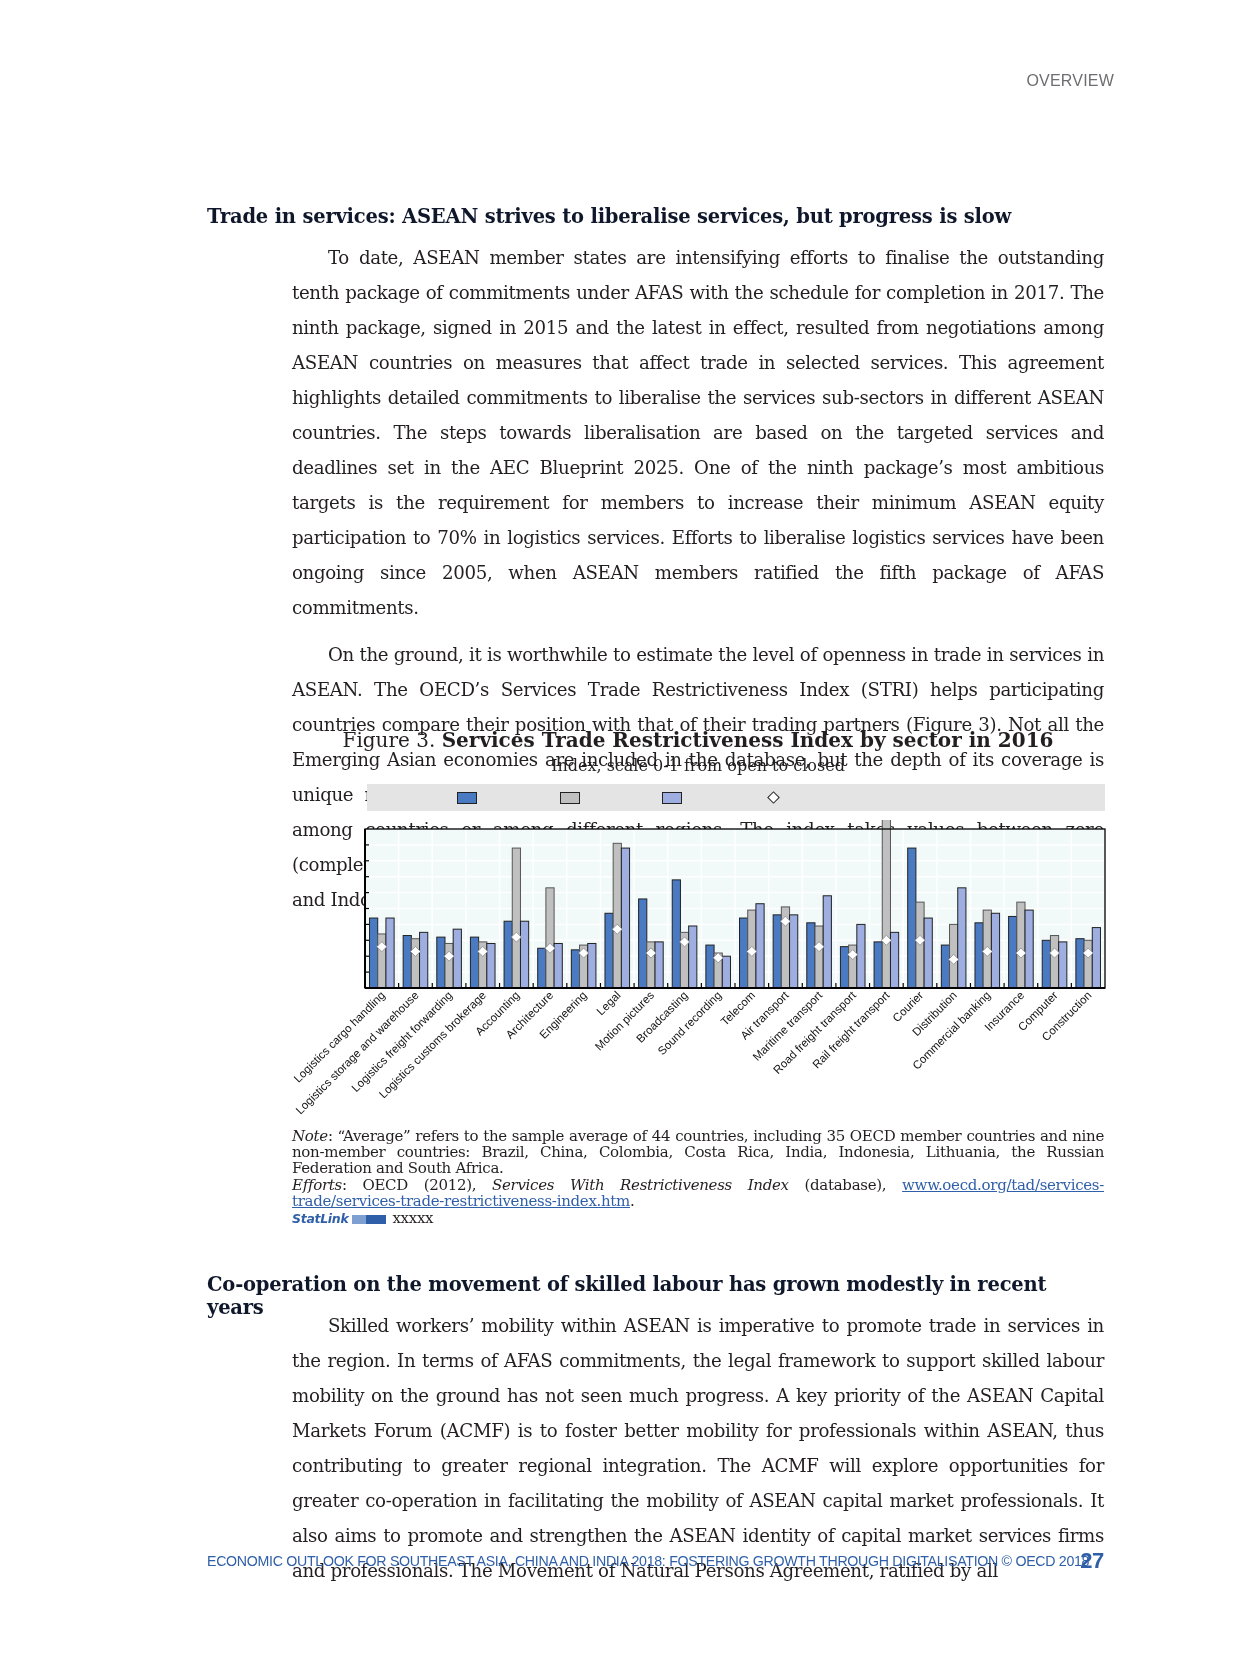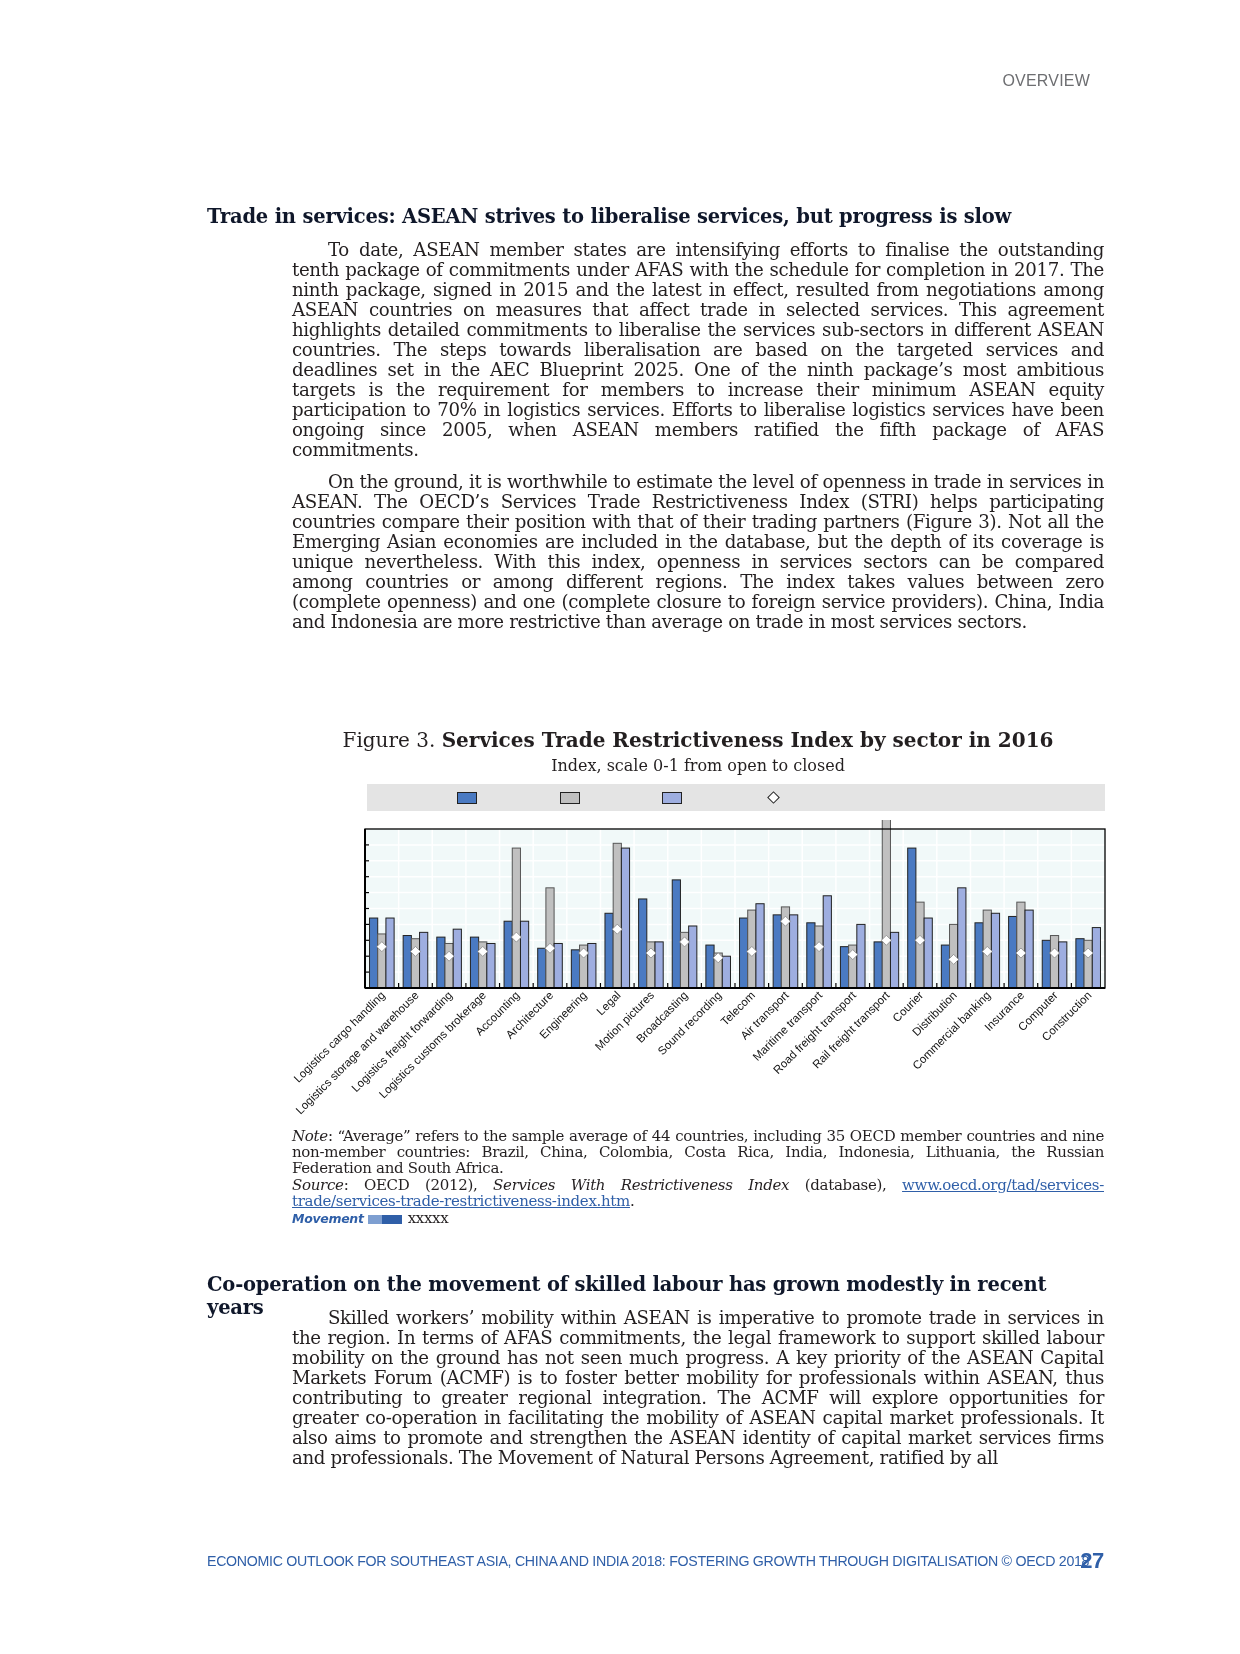--- a/index.html
+++ b/index.html
@@ -1,22 +1,22 @@
 <!DOCTYPE html>
 <html><head>
 <meta charset="utf-8">
 <style>
   html, body { margin:0; padding:0; background:#fff; }
   body { width:1240px; height:1654px; position:relative; overflow:hidden;
          font-family:"DejaVu Serif", serif; color:#231f20; }
-  .running-head { position:absolute; top:72px; right:150px; font-family:"Liberation Sans", sans-serif;
+  .running-head { position:absolute; top:72px; right:126px; font-family:"Liberation Sans", sans-serif;
                   font-size:16px; color:#6d6e71; letter-spacing:0.2px; }
   .section-title { position:absolute; left:207px; width:900px; font-family:"DejaVu Serif", serif;
                    font-weight:bold; font-size:19.5px; color:#0f172a; letter-spacing:-0.2px; }
-  .body-block { position:absolute; left:292px; width:812px; font-size:18.2px; line-height:20px;
+  .body-block { position:absolute; left:292px; width:812px; font-size:18.2px; line-height:35px;
                 text-align:justify; letter-spacing:-0.35px; }
   .body-block p { margin:0 0 12px 0; text-indent:36px; }
   .fig-caption { position:absolute; left:292px; width:812px; text-align:center; top:728px;
                  font-size:20px; }
   .fig-caption b { font-weight:bold; }
   .fig-sub { position:absolute; left:292px; width:812px; text-align:center; top:756px; font-size:16px; }
   .legend-band { position:absolute; left:367px; top:784px; width:738px; height:27px; background:#e4e4e4; }
   .legend-swatch { position:absolute; top:8px; width:20px; height:12px; border:1px solid #222; box-sizing:border-box; }
   .legend-diamond { position:absolute; top:9px; width:7px; height:7px; border:1px solid #222; background:#fff; transform:rotate(45deg); }
   #chart { position:absolute; left:280px; top:820px; }
@@ -227,22 +227,22 @@
     <polygon points="808.181818181818,128.02 813.181818181818,133.02 808.181818181818,138.02 803.181818181818,133.02" fill="#fff" stroke="#888" stroke-width="0.8"></polygon>
     <line x1="791.3636363636363" x2="791.3636363636363" y1="163" y2="168" stroke="#000" stroke-width="1.2"></line>
     <text x="812.1818181818181" y="176" font-size="11.5" font-family="Liberation Sans, sans-serif" fill="#111" text-anchor="end" transform="rotate(-45 812.1818181818181 176)">Construction</text>
     <rect x="85" y="9" width="740" height="159" fill="none" stroke="#000" stroke-width="1.3"></rect>
     <line x1="85" x2="825" y1="168" y2="168" stroke="#000" stroke-width="2"></line>
     <line x1="85" x2="85" y1="9" y2="168" stroke="#000" stroke-width="2"></line>
   </svg>
 
 <div class="notes">
   <p><i>Note</i><span>: “Average” refers to the sample average of 44 countries, including 35 OECD member countries and nine non-member countries: Brazil, China, Colombia, Costa Rica, India, Indonesia, Lithuania, the Russian Federation and South Africa.</span></p>
-  <p><i>Source</i><span>: OECD (2012), </span><i>Services With Restrictiveness Index</i><span> (database), </span><a>www.oecd.org/tad/services-trade/services-trade-restrictiveness-index.htm</a><span>.</span></p>
-  <p><span class="statlink">Movement</span><span class="statlink-icon"></span><span>xxxxx</span></p>
+  <p><i>Efforts</i><span>: OECD (2012), </span><i>Services With Restrictiveness Index</i><span> (database), </span><a>www.oecd.org/tad/services-trade/services-trade-restrictiveness-index.htm</a><span>.</span></p>
+  <p><span class="statlink">StatLink</span><span class="statlink-icon"></span><span>xxxxx</span></p>
 </div>
 
 <div class="section-title" style="top:1273px;">Co-operation on the movement of skilled labour has grown modestly in recent years</div>
 <div class="body-block" style="top:1308px;">
   <p>Skilled workers’ mobility within ASEAN is imperative to promote trade in services in the region. In terms of AFAS commitments, the legal framework to support skilled labour mobility on the ground has not seen much progress. A key priority of the ASEAN Capital Markets Forum (ACMF) is to foster better mobility for professionals within ASEAN, thus contributing to greater regional integration. The ACMF will explore opportunities for greater co-operation in facilitating the mobility of ASEAN capital market professionals. It also aims to promote and strengthen the ASEAN identity of capital market services firms and professionals. The Movement of Natural Persons Agreement, ratified by all</p>
 </div>
 
 <div class="footer">
   <span>ECONOMIC OUTLOOK FOR SOUTHEAST ASIA, CHINA AND INDIA 2018: FOSTERING GROWTH THROUGH DIGITALISATION © OECD 2018</span>
   <span class="page-num">27</span>

